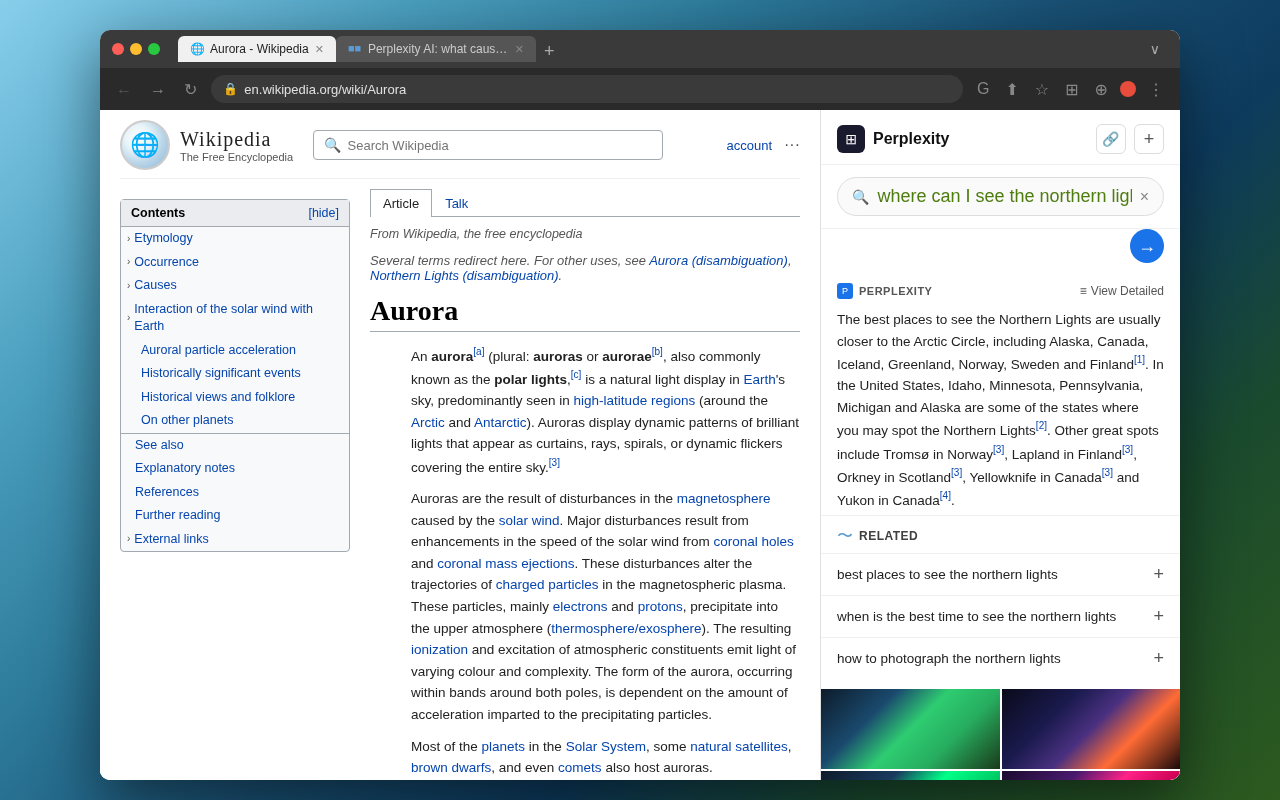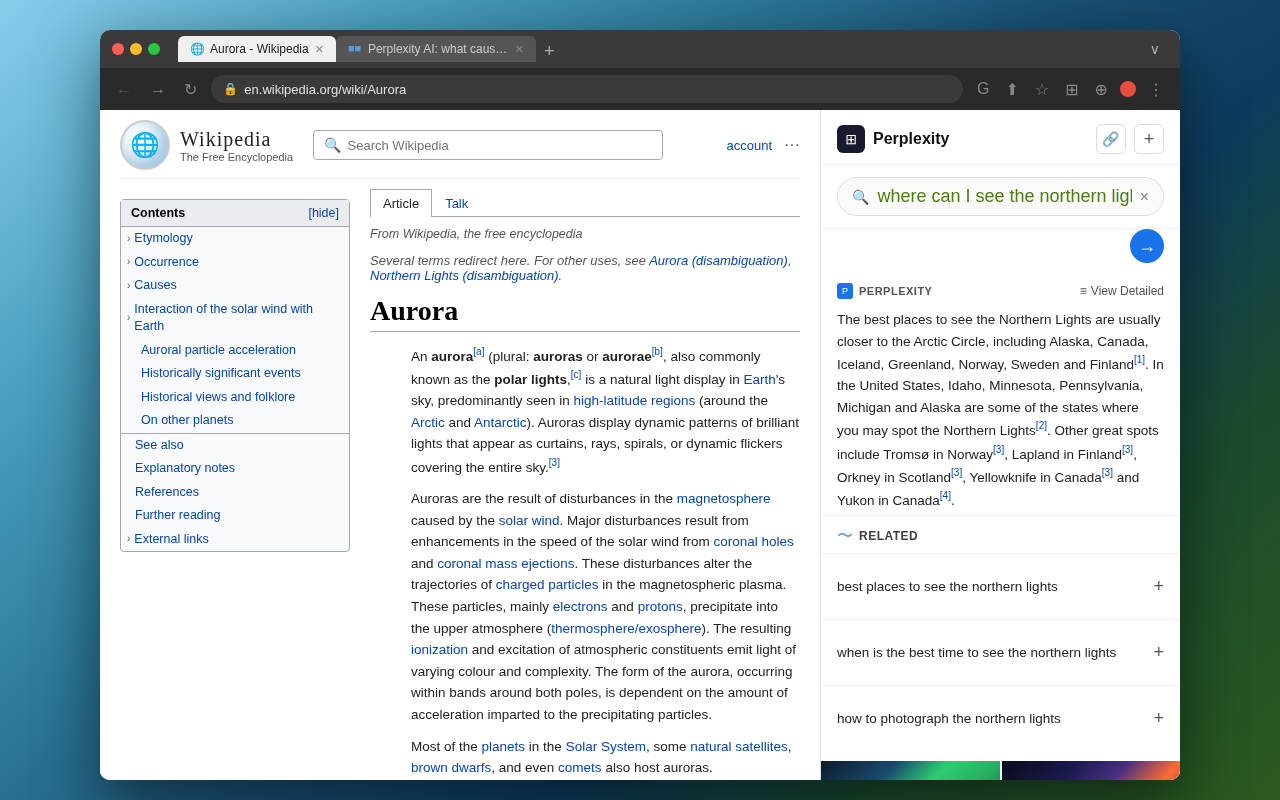--- a/index.html
+++ b/index.html
@@ -214,21 +214,21 @@
     .perp-answer sup { font-size: 10px; color: #0645ad; }
 
     
     .perp-related-header {
       padding: 10px 16px 6px; display: flex; align-items: center; gap: 6px;
     }
     .perp-related-icon { color: #5b9bd5; font-size: 16px; }
     .perp-related-label { font-size: 12px; font-weight: 700; color: #404040; letter-spacing: 0.5px; }
 
     .perp-related-item {
-      padding: 22px 16px; border-top: 1px solid #f0f0f0; font-size: 13.5px; color: #222;
+      padding: 10px 16px; border-top: 1px solid #f0f0f0; font-size: 13.5px; color: #222;
       display: flex; align-items: center; justify-content: space-between; cursor: pointer;
     }
     .perp-related-plus { color: #555; font-size: 18px; }
 
     
     .perp-gallery {
       display: grid; grid-template-columns: 1fr 1fr; gap: 2px; margin-top: 10px;
     }
     .gallery-img {
       height: 80px; overflow: hidden; position: relative;

